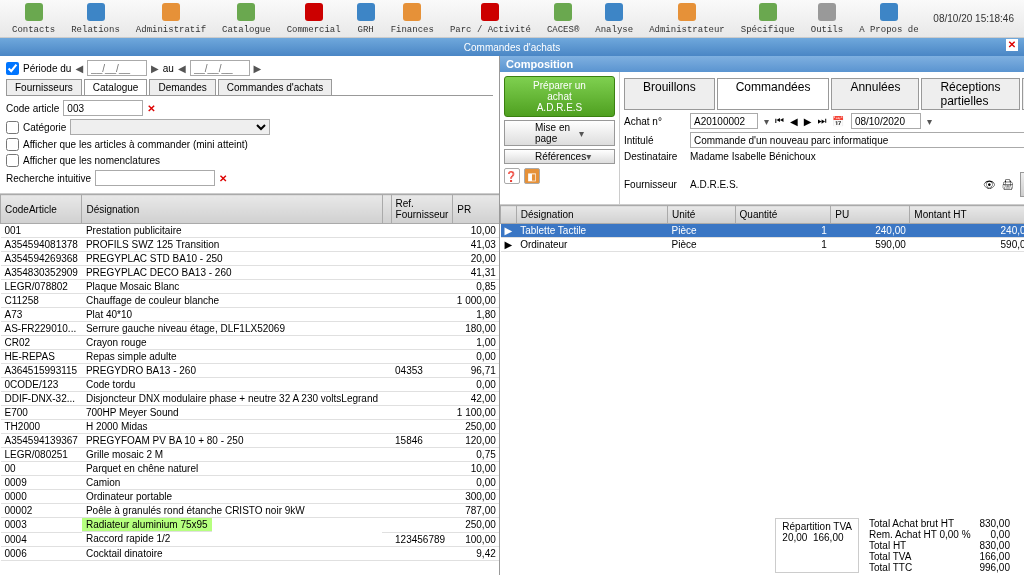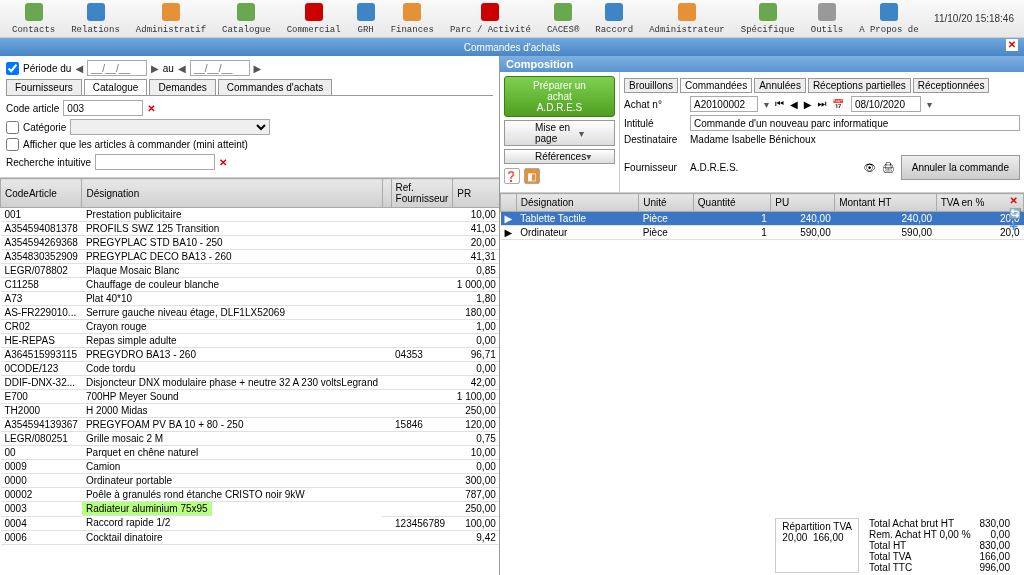--- a/index.html
+++ b/index.html
@@ -25,21 +25,21 @@
 .grid { flex: 1; overflow: auto; }
 table { width: 100%; border-collapse: collapse; }
 th { background: linear-gradient(#e8e8e8, #d0d0d0); border: 1px solid #aaa; font-size: 10px; font-weight: normal; padding: 3px 4px; text-align: left; }
 td { border-bottom: 1px solid #e0e0e0; font-size: 10px; padding: 1px 4px; white-space: nowrap; overflow: hidden; }
 tr.sel { background: #3a76c4; color: #fff; }
 tr.hl td:nth-child(2) { background: #b6ff7f; display: inline-block; }
 .right-top { padding: 4px; border-bottom: 1px solid #ccc; }
 .green-btn { background: linear-gradient(#7fd050, #4fa020); color: #fff; text-align: center; padding: 3px 20px; border: 1px solid #3a8010; border-radius: 3px; display: inline-block; cursor: pointer; }
 .mini-btn { border: 1px solid #999; background: linear-gradient(#fff, #ddd); padding: 1px 30px; font-size: 10px; cursor: pointer; display: flex; justify-content: space-between; align-items: center; margin-top: 3px; }
 .compo-tabs { display: flex; gap: 2px; margin: 2px 0; }
-.compo-tab { border: 1px solid #999; padding: 1px 4px; font-size: 10px; background: #eee; cursor: pointer; }
+.compo-tab { border: 1px solid #999; padding: 1px 18px; font-size: 12px; background: #eee; cursor: pointer; }
 .compo-tab.active { background: #fff; }
 .form-row { display: flex; align-items: center; gap: 6px; margin: 3px 0; }
 .form-row label { width: 60px; font-size: 10px; }
 .cancel-btn { background: linear-gradient(#eee, #ccc); border: 1px solid #999; padding: 6px 10px; font-size: 10px; cursor: pointer; float: right; }
 .lines-grid th, .lines-grid td { font-size: 10px; }
 .lines-grid td.num { text-align: right; }
 .totals { position: absolute; bottom: 2px; right: 14px; display: flex; gap: 10px; font-size: 10px; }
 .totals-left { border: 1px solid #ccc; padding: 2px 6px; }
 .totals-right { }
 .totals-right div { display: flex; justify-content: space-between; gap: 20px; }
@@ -83,39 +83,39 @@
     <div class="tb-item">
       <div class="tb-icon" style="background:#cc0000"></div>
       <div class="tb-label">Parc / Activité</div>
     </div>
     <div class="tb-item">
       <div class="tb-icon" style="background:#6aa84f"></div>
       <div class="tb-label">CACES®</div>
     </div>
     <div class="tb-item">
       <div class="tb-icon" style="background:#3d85c6"></div>
-      <div class="tb-label">Raccord</div>
+      <div class="tb-label">Analyse</div>
     </div>
     <div class="tb-item">
       <div class="tb-icon" style="background:#e69138"></div>
       <div class="tb-label">Administrateur</div>
     </div>
     <div class="tb-item">
       <div class="tb-icon" style="background:#6aa84f"></div>
       <div class="tb-label">Spécifique</div>
     </div>
     <div class="tb-item">
       <div class="tb-icon" style="background:#999"></div>
       <div class="tb-label">Outils</div>
     </div>
     <div class="tb-item">
       <div class="tb-icon" style="background:#3d85c6"></div>
       <div class="tb-label">A Propos de</div>
     </div>
-    <div class="clock">11/10/20 15:18:46</div>
+    <div class="clock">08/10/20 15:18:46</div>
   </div>
 
 <div class="titlebar">
   <span>Commandes d'achats</span>
   <span class="close red-x">✕</span>
 </div>
 
 <div class="main">
 
   <div class="left">
@@ -145,20 +145,24 @@
       <div class="filter-row">
         <input type="checkbox" style="">
         <label>Catégorie</label>
         <select style="width:200px"></select>
       </div>
       <div class="filter-row">
         <input type="checkbox" style="">
         <label>Afficher que les articles à commander (mini atteint)</label>
       </div>
       <div class="filter-row">
+        <input type="checkbox" style="">
+        <label>Afficher que les nomenclatures</label>
+      </div>
+      <div class="filter-row">
         <label>Recherche intuitive</label>
         <input type="text" style="width: 120px;">
         <span class="red-x">✕</span>
       </div>
     </div>
     <div class="grid">
       <table id="left-table">
           <tbody>
             <tr>
               <th>CodeArticle</th>

